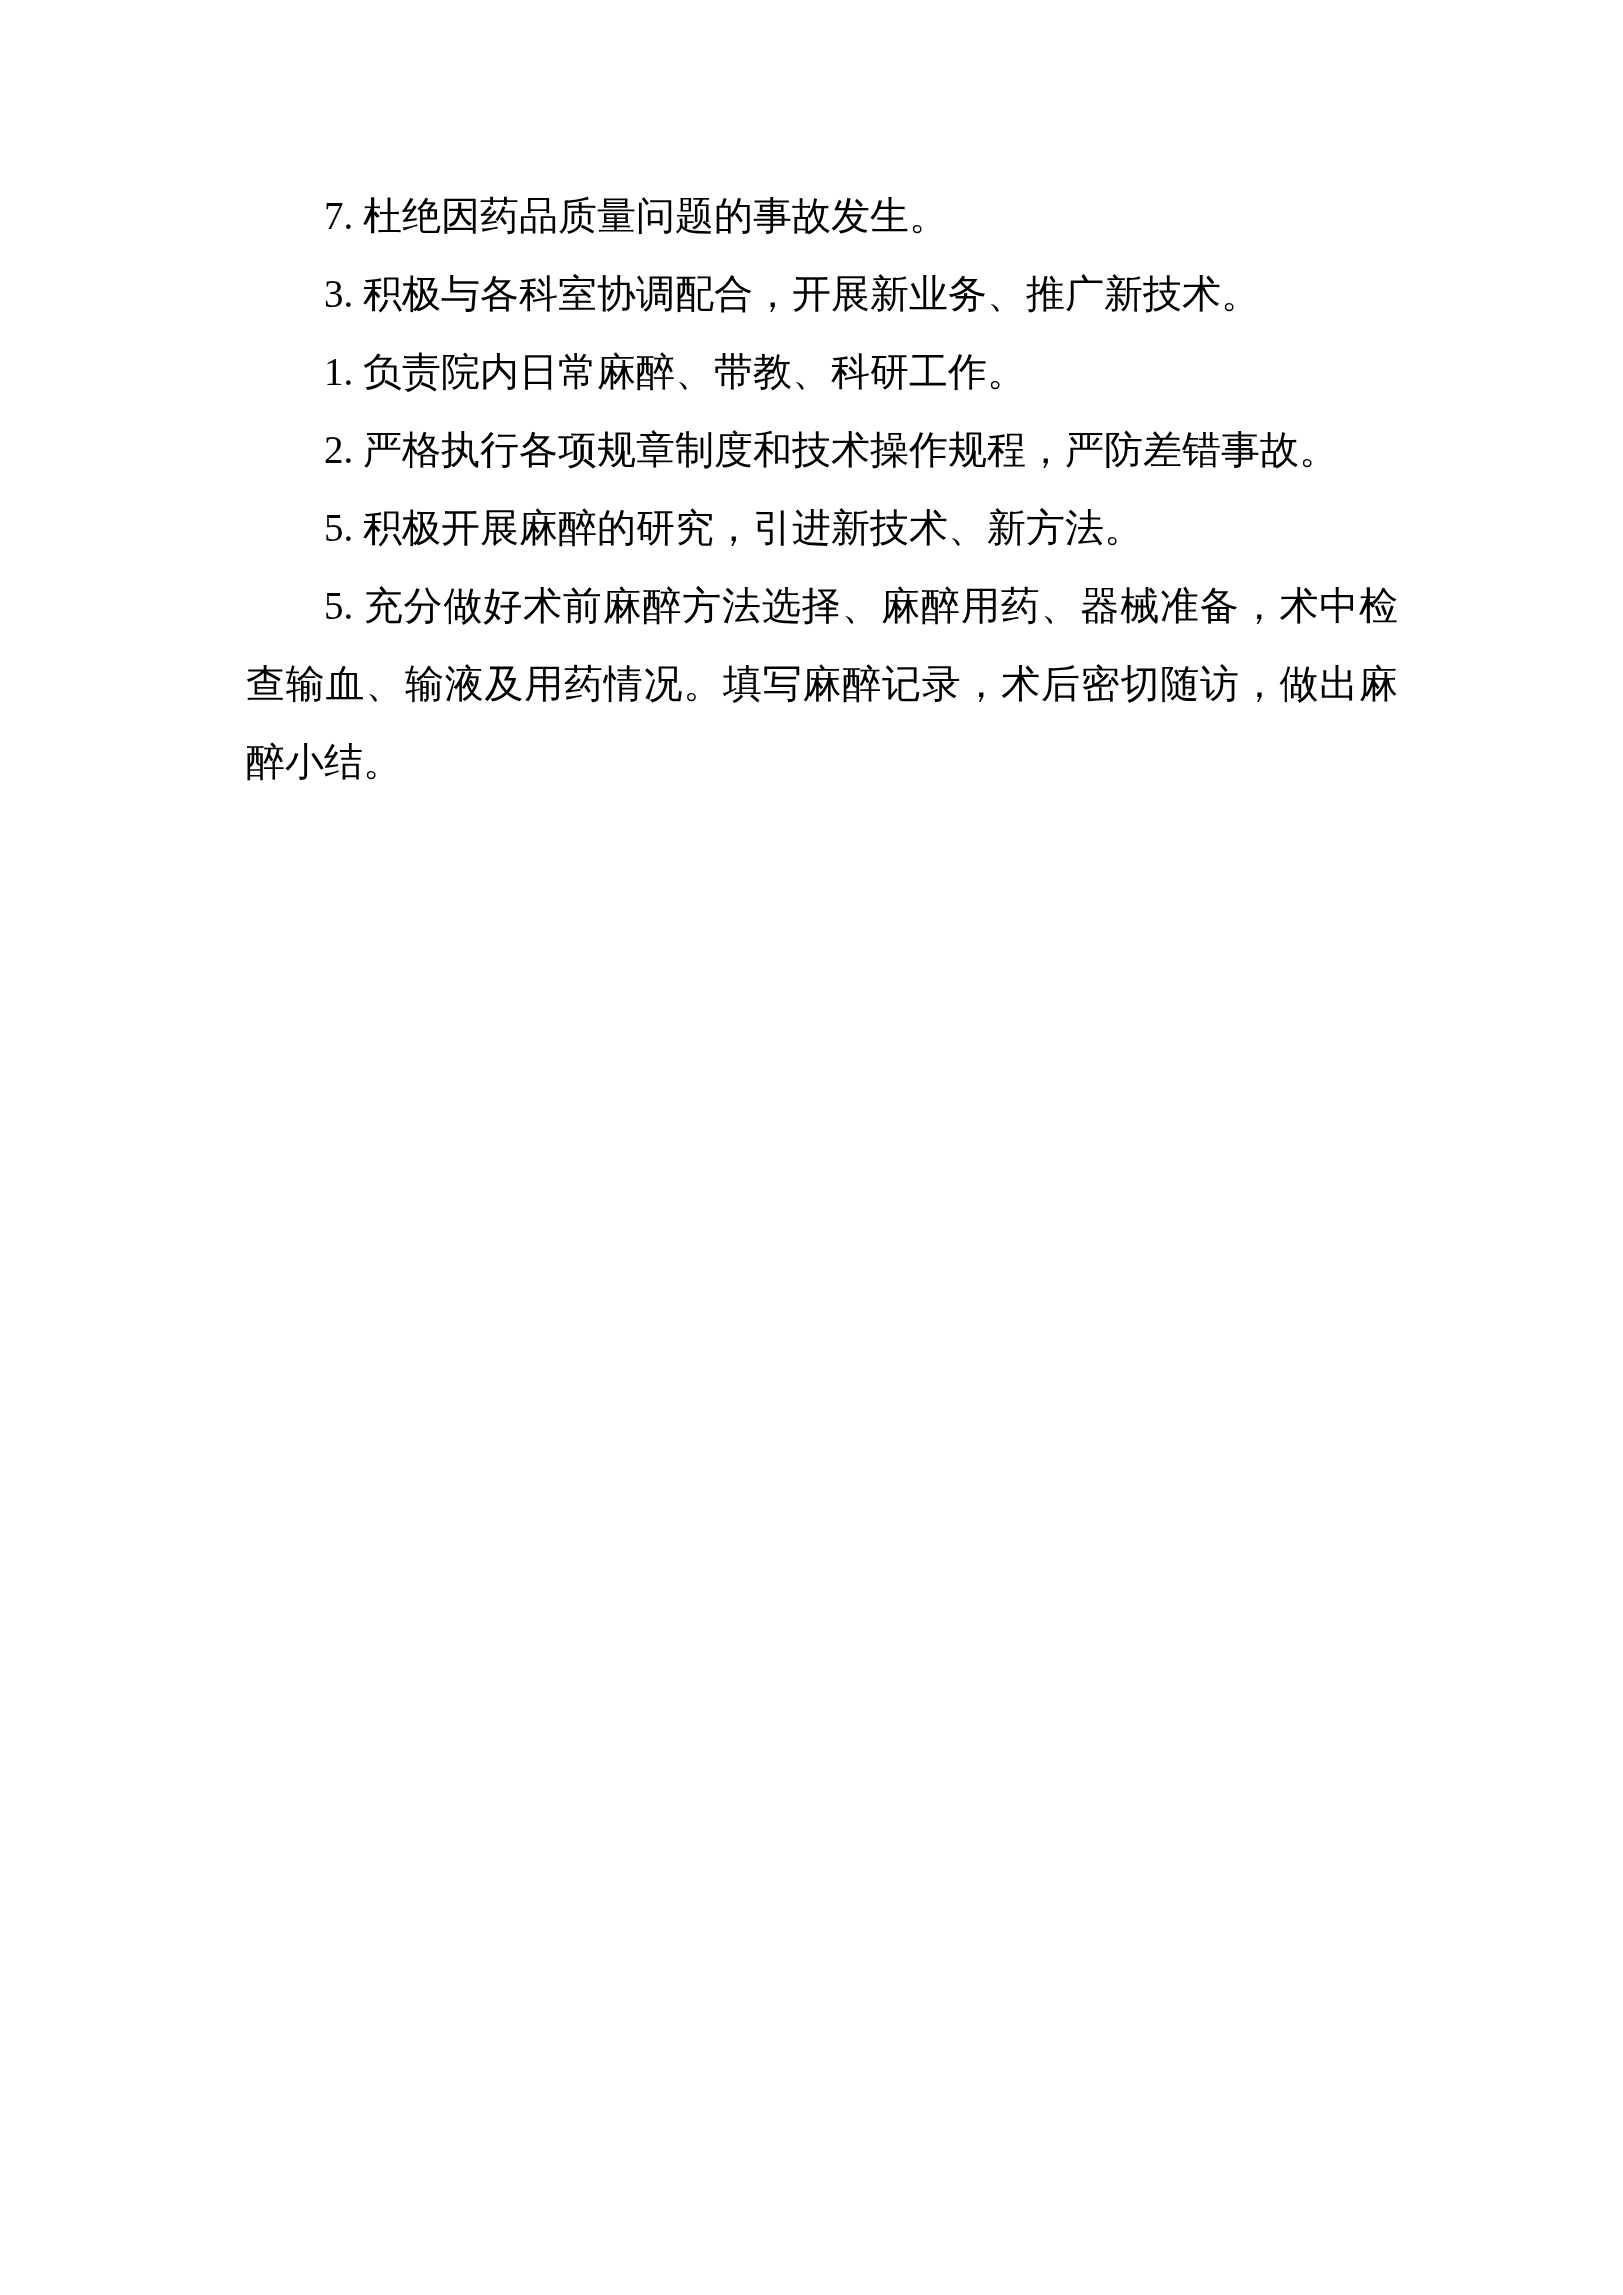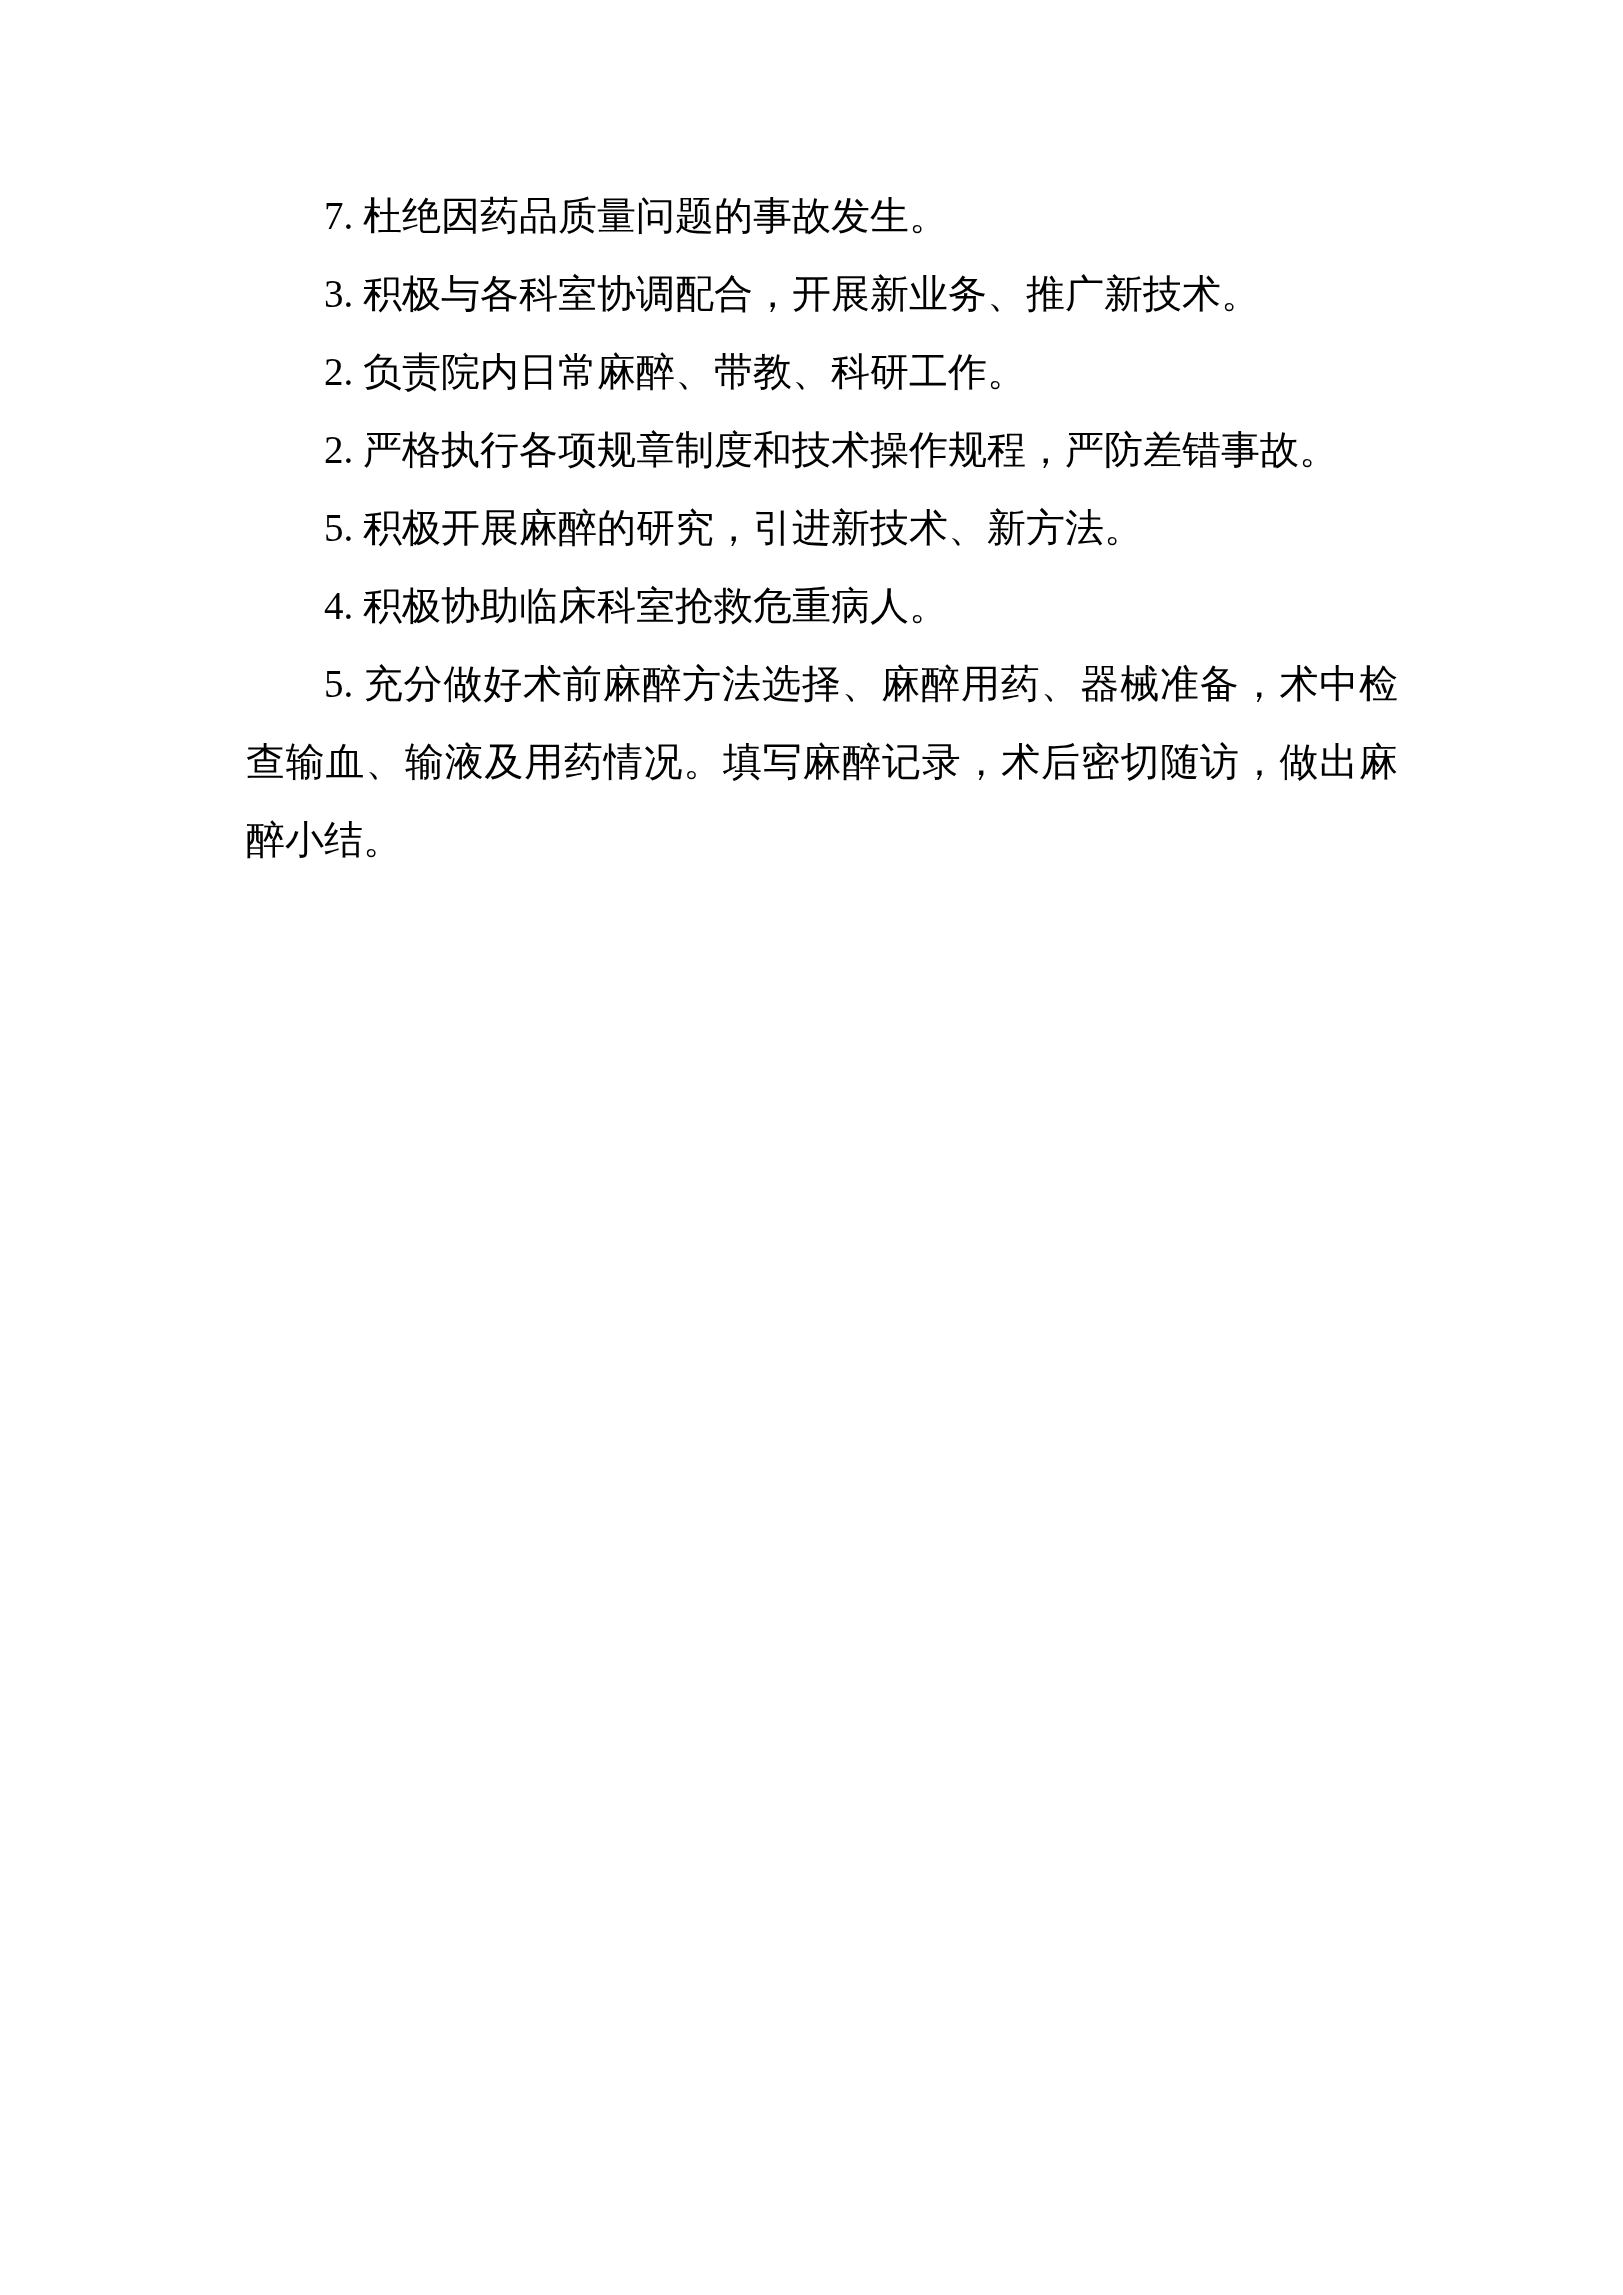--- a/index.html
+++ b/index.html
@@ -36,20 +36,19 @@
     font-family: "Liberation Serif", "DejaVu Serif", serif;
   }
 </style>
 </head>
 <body>
 
 <div class="page" style="background: rgb(255, 255, 255);">
   <div class="doc-text" id="paragraphs-container" style="color: rgb(0, 0, 0);">
       <p class="doc-paragraph">7. 杜绝因药品质量问题的事故发生。</p>
       <p class="doc-paragraph">3. 积极与各科室协调配合，开展新业务、推广新技术。</p>
-      <p class="doc-paragraph">2. 负责院内日常麻醉、带教、科研工作。</p>
+      <p class="doc-paragraph">1. 负责院内日常麻醉、带教、科研工作。</p>
       <p class="doc-paragraph">2. 严格执行各项规章制度和技术操作规程，严防差错事故。</p>
       <p class="doc-paragraph">5. 积极开展麻醉的研究，引进新技术、新方法。</p>
-      <p class="doc-paragraph">4. 积极协助临床科室抢救危重病人。</p>
       <p class="doc-paragraph">5. 充分做好术前麻醉方法选择、麻醉用药、器械准备，术中检查输血、输液及用药情况。填写麻醉记录，术后密切随访，做出麻醉小结。</p>
     </div>
 </div>
 
 
 </body></html>

